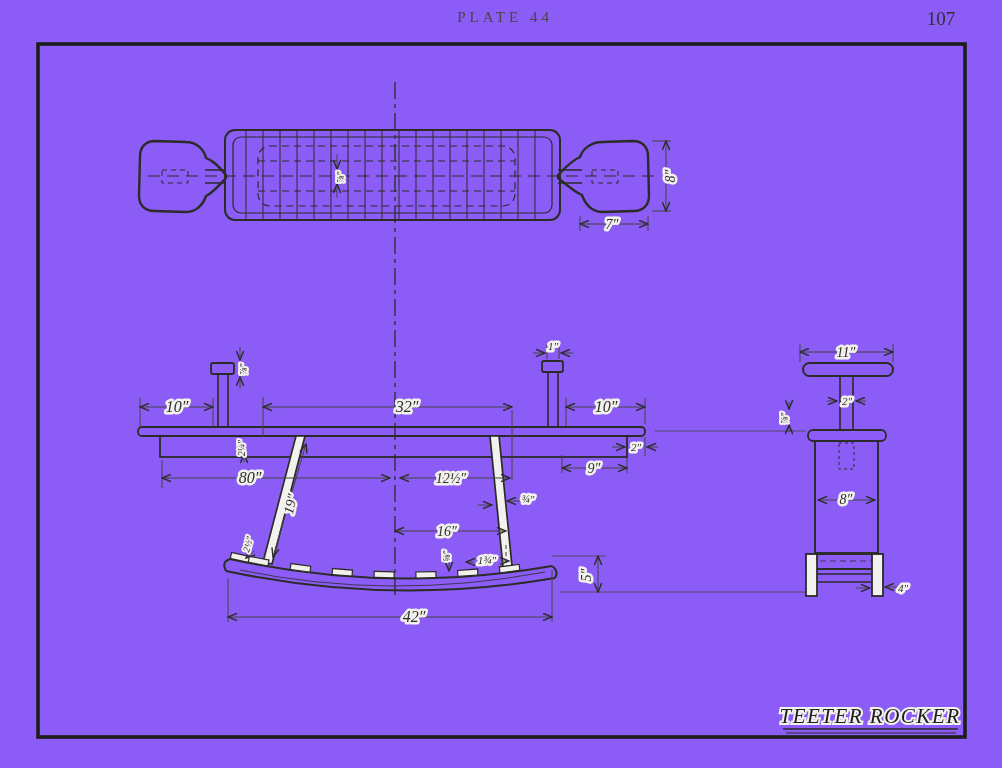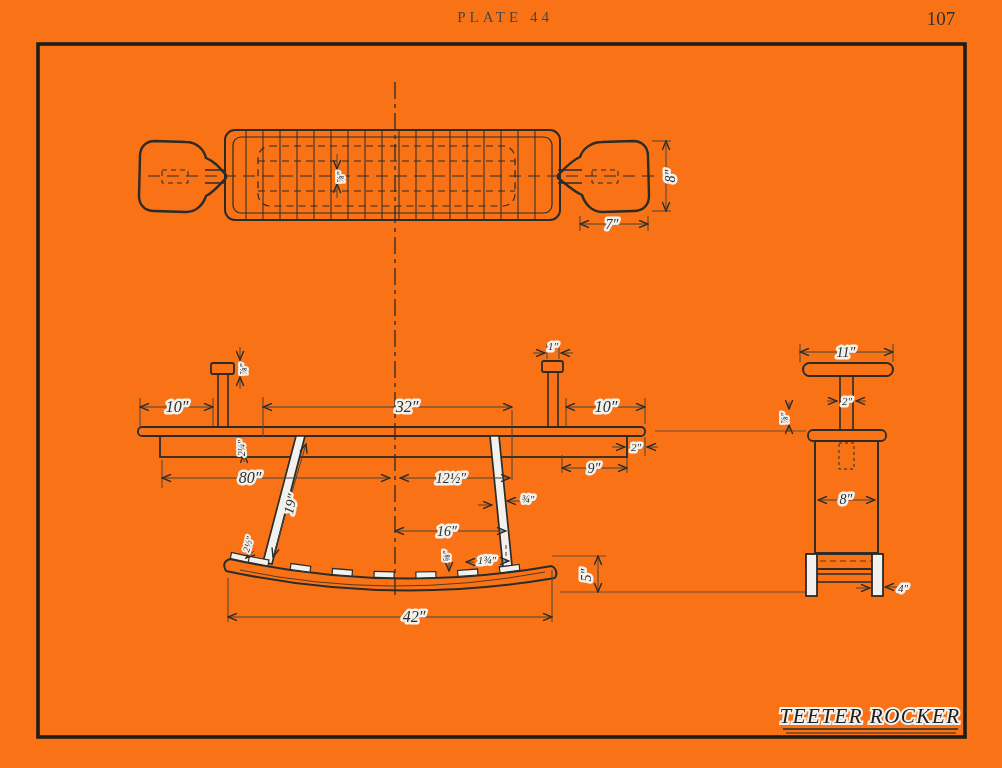--- a/index.html
+++ b/index.html
@@ -1,16 +1,16 @@
 <!DOCTYPE html>
 <html><head>
 <meta charset="utf-8">
 <style>
   html,body{margin:0;padding:0;background:#e8e7e3;}
-  .page{position:relative;width:1002px;height:768px;background:#f97316;overflow:hidden;
+  .page{position:relative;width:1002px;height:768px;background:#8b5cf6;overflow:hidden;
         font-family:"Liberation Serif",serif;}
   svg{display:block}
   .caps{font:15px "Liberation Serif",serif;letter-spacing:4px;fill:#474743;}
   .folio{font:19px "Liberation Serif",serif;fill:#30302c;}
   .dim{font:italic 14px "Liberation Serif",serif;fill:#2d2d2a;
        paint-order:stroke;stroke:#f2f1ed;stroke-width:5px;stroke-linejoin:round;}
   .dim-l{font-size:16px;}
   .dim-s{font-size:11px;}
   .dim-xs{font-size:9.5px;stroke-width:4px;}
   .title-txt{font:italic 21px "Liberation Serif",serif;letter-spacing:1.5px;fill:#1e1e1c;

